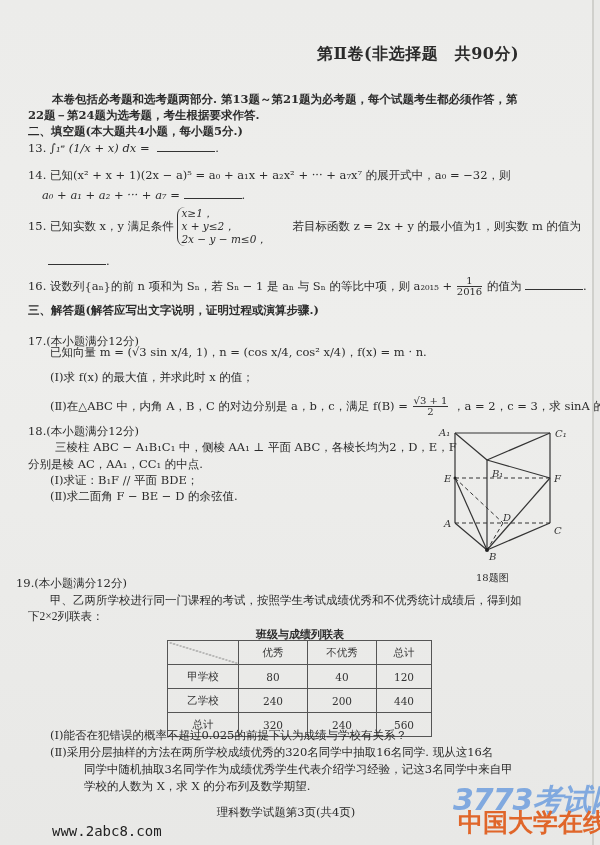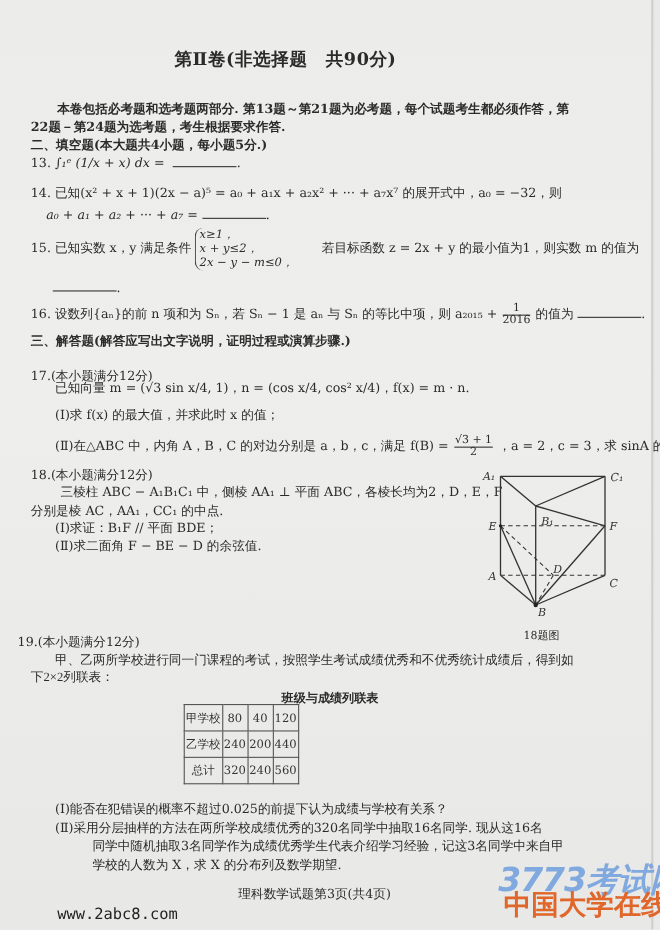--- a/index.html
+++ b/index.html
@@ -9,21 +9,21 @@
     font-family:"DejaVu Serif", "Liberation Serif", serif;
     color:#2b2b2b;
     position:relative;
   }
   .page {
     position:absolute; left:0; top:0; width:592px; height:845px;
     background:linear-gradient(180deg,#ececea 0%,#eeeeec 40%,#e8e8e6 100%);
     border-right:2px solid #d0d0cc;
   }
   .abs { position:absolute; white-space:nowrap; }
-  .title { left:0; width:519px; top:44px; text-align:center; font-size:16px; font-weight:bold; letter-spacing:0.5px; }
+  .title { left:0; width:519px; top:44px; text-align:right; font-size:16px; font-weight:bold; letter-spacing:0.5px; }
   .t { font-size:11.5px; line-height:14px; }
   .b { font-weight:bold;text-align:center; }
   .i { font-style:italic; }
   .blank { display:inline-block; border-bottom:1px solid #333; width:58px; height:10px; vertical-align:baseline; }
   .frac { display:inline-block; vertical-align:middle; text-align:center; font-size:10px; line-height:10px; margin:0 1px; }
   .frac span { display:block; }
   .frac .num { border-bottom:1px solid #333; padding:0 1px; }
   .brace-box { display:inline-block; vertical-align:middle; border-left:1.5px solid #333; border-radius:8px 0 0 8px; padding-left:3px; font-size:10.5px; line-height:13px; }
   table.ct { position:absolute; left:167px; top:640px; border-collapse:collapse; font-size:10.5px; }
   table.ct td { border:1px solid #555; height:21px; text-align:center; color:#333; }
@@ -144,20 +144,26 @@
   </svg>
   <div class="abs" style="left:476px; top:571px; font-size:10px;">18题图</div>
 
   <div class="abs t" style="left:16px; top:576px;">19.(本小题满分12分)</div>
   <div class="abs t" style="left:50px; top:593px;">甲、乙两所学校进行同一门课程的考试，按照学生考试成绩优秀和不优秀统计成绩后，得到如</div>
   <div class="abs t" style="left:28px; top:609px;font-family:Liberation Serif, serif;">下2×2列联表：</div>
   <div class="abs b" style="left:0; width:600px; text-align:center; top:627px; font-size:11px;">班级与成绩列联表</div>
 
   <table class="ct">
     <tbody>
+        <tr>
+      <td class="diag" style="width:68px;"></td>
+      <td style="width:66px;">优秀</td>
+      <td style="width:66px;">不优秀</td>
+      <td style="width:52px;">总计</td>
+    </tr>
     <tr>
       <td>甲学校</td>
       <td>80</td>
       <td>40</td>
       <td>120</td>
     </tr>
     <tr>
       <td>乙学校</td>
       <td>240</td>
       <td>200</td>

